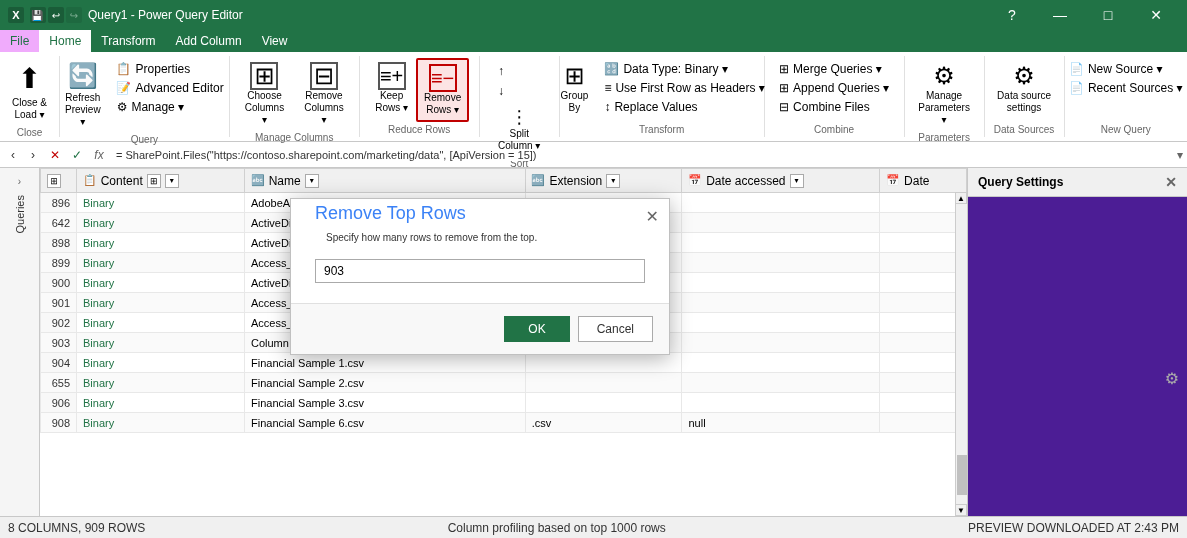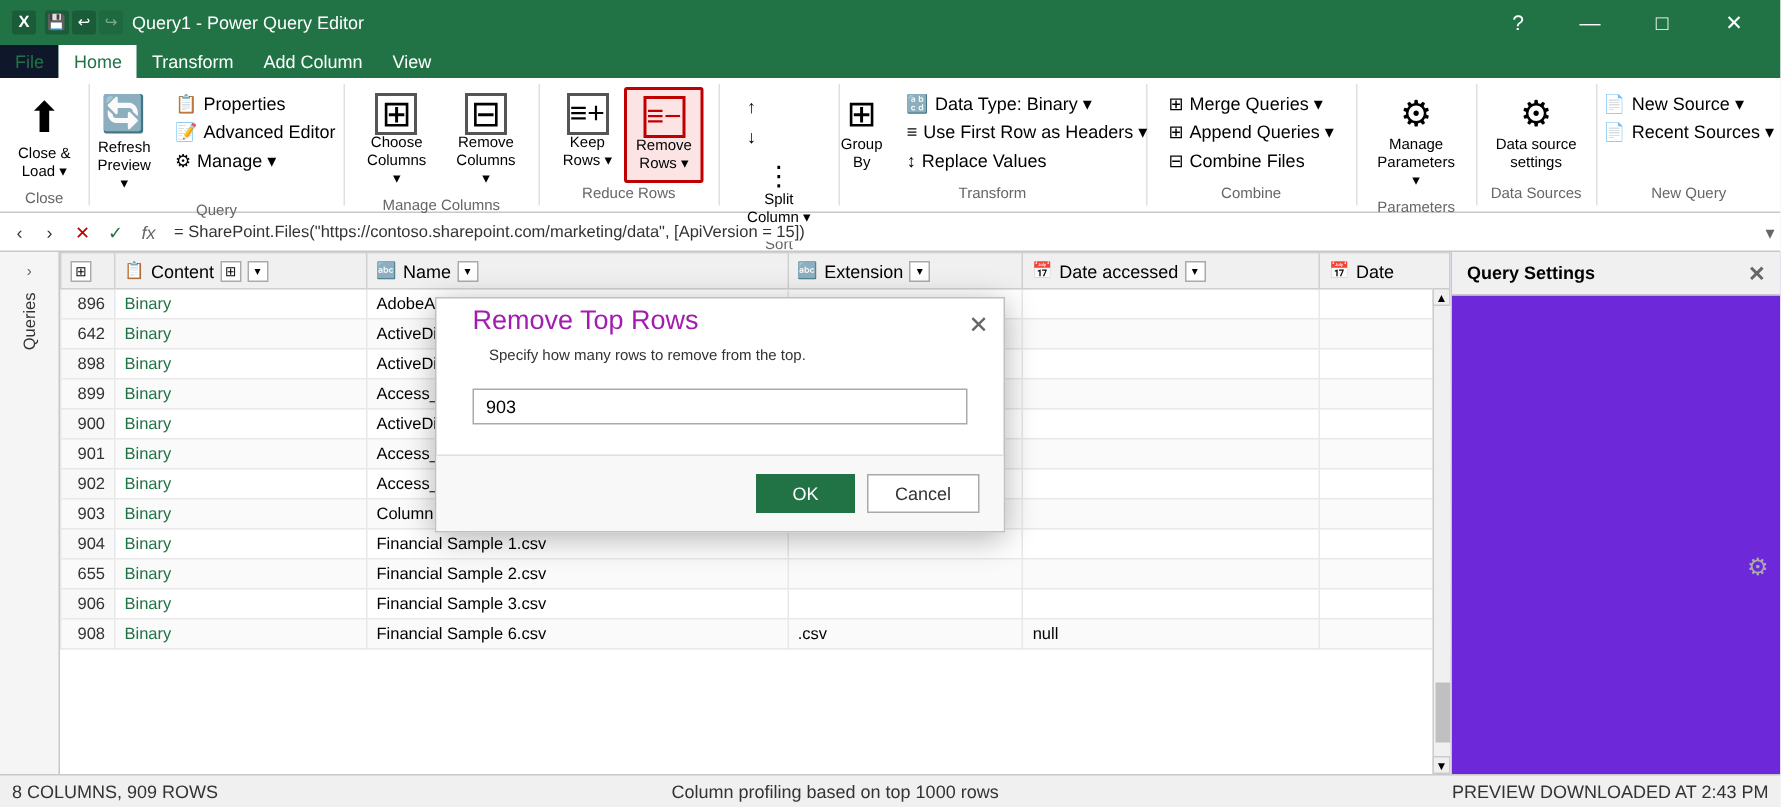--- a/index.html
+++ b/index.html
@@ -29,21 +29,21 @@
       align-items: stretch;
     }
     .menu-item {
       padding: 0 10px;
       color: white;
       display: flex;
       align-items: center;
       cursor: pointer;
       font-size: 12px;
     }
-    .menu-item.active { background: #0f172a; color: #217346; }
+    .menu-item.active { background: #f0abfc; color: #217346; }
 
     
     .ribbon {
       background: white;
       border-bottom: 1px solid #c8c8c8;
       display: flex;
       align-items: stretch;
       height: 90px;
       padding: 4px 0;
     }
@@ -210,21 +210,21 @@
       align-items: center;
       justify-content: center;
       font-size: 8px;
       cursor: pointer;
       background: white;
     }
 
     
     .query-settings {
       width: 220px;
-      background: #6d28d9;
+      background: #4c1d95;
       border-left: 1px solid #c8c8c8;
       display: flex;
       flex-direction: column;
     }
     .qs-header {
       background: #f0f0f0;
       padding: 6px 10px;
       font-size: 13px;
       font-weight: 600;
       border-bottom: 1px solid #c8c8c8;
@@ -264,21 +264,21 @@
       cursor: pointer;
       font-size: 16px;
       color: #666;
       background: none;
       border: none;
     }
     .dialog-title {
       font-size: 18px;
       font-weight: 300;
       padding: 4px 24px 8px;
-      color: #a21caf;
+      color: #3b82f6;
     }
     .dialog-desc {
       font-size: 10px;
       padding: 0 35px 16px;
       color: #333;
     }
     .dialog-field-label {
       font-size: 12px;
       padding: 0 24px 6px;
       color: #333;

